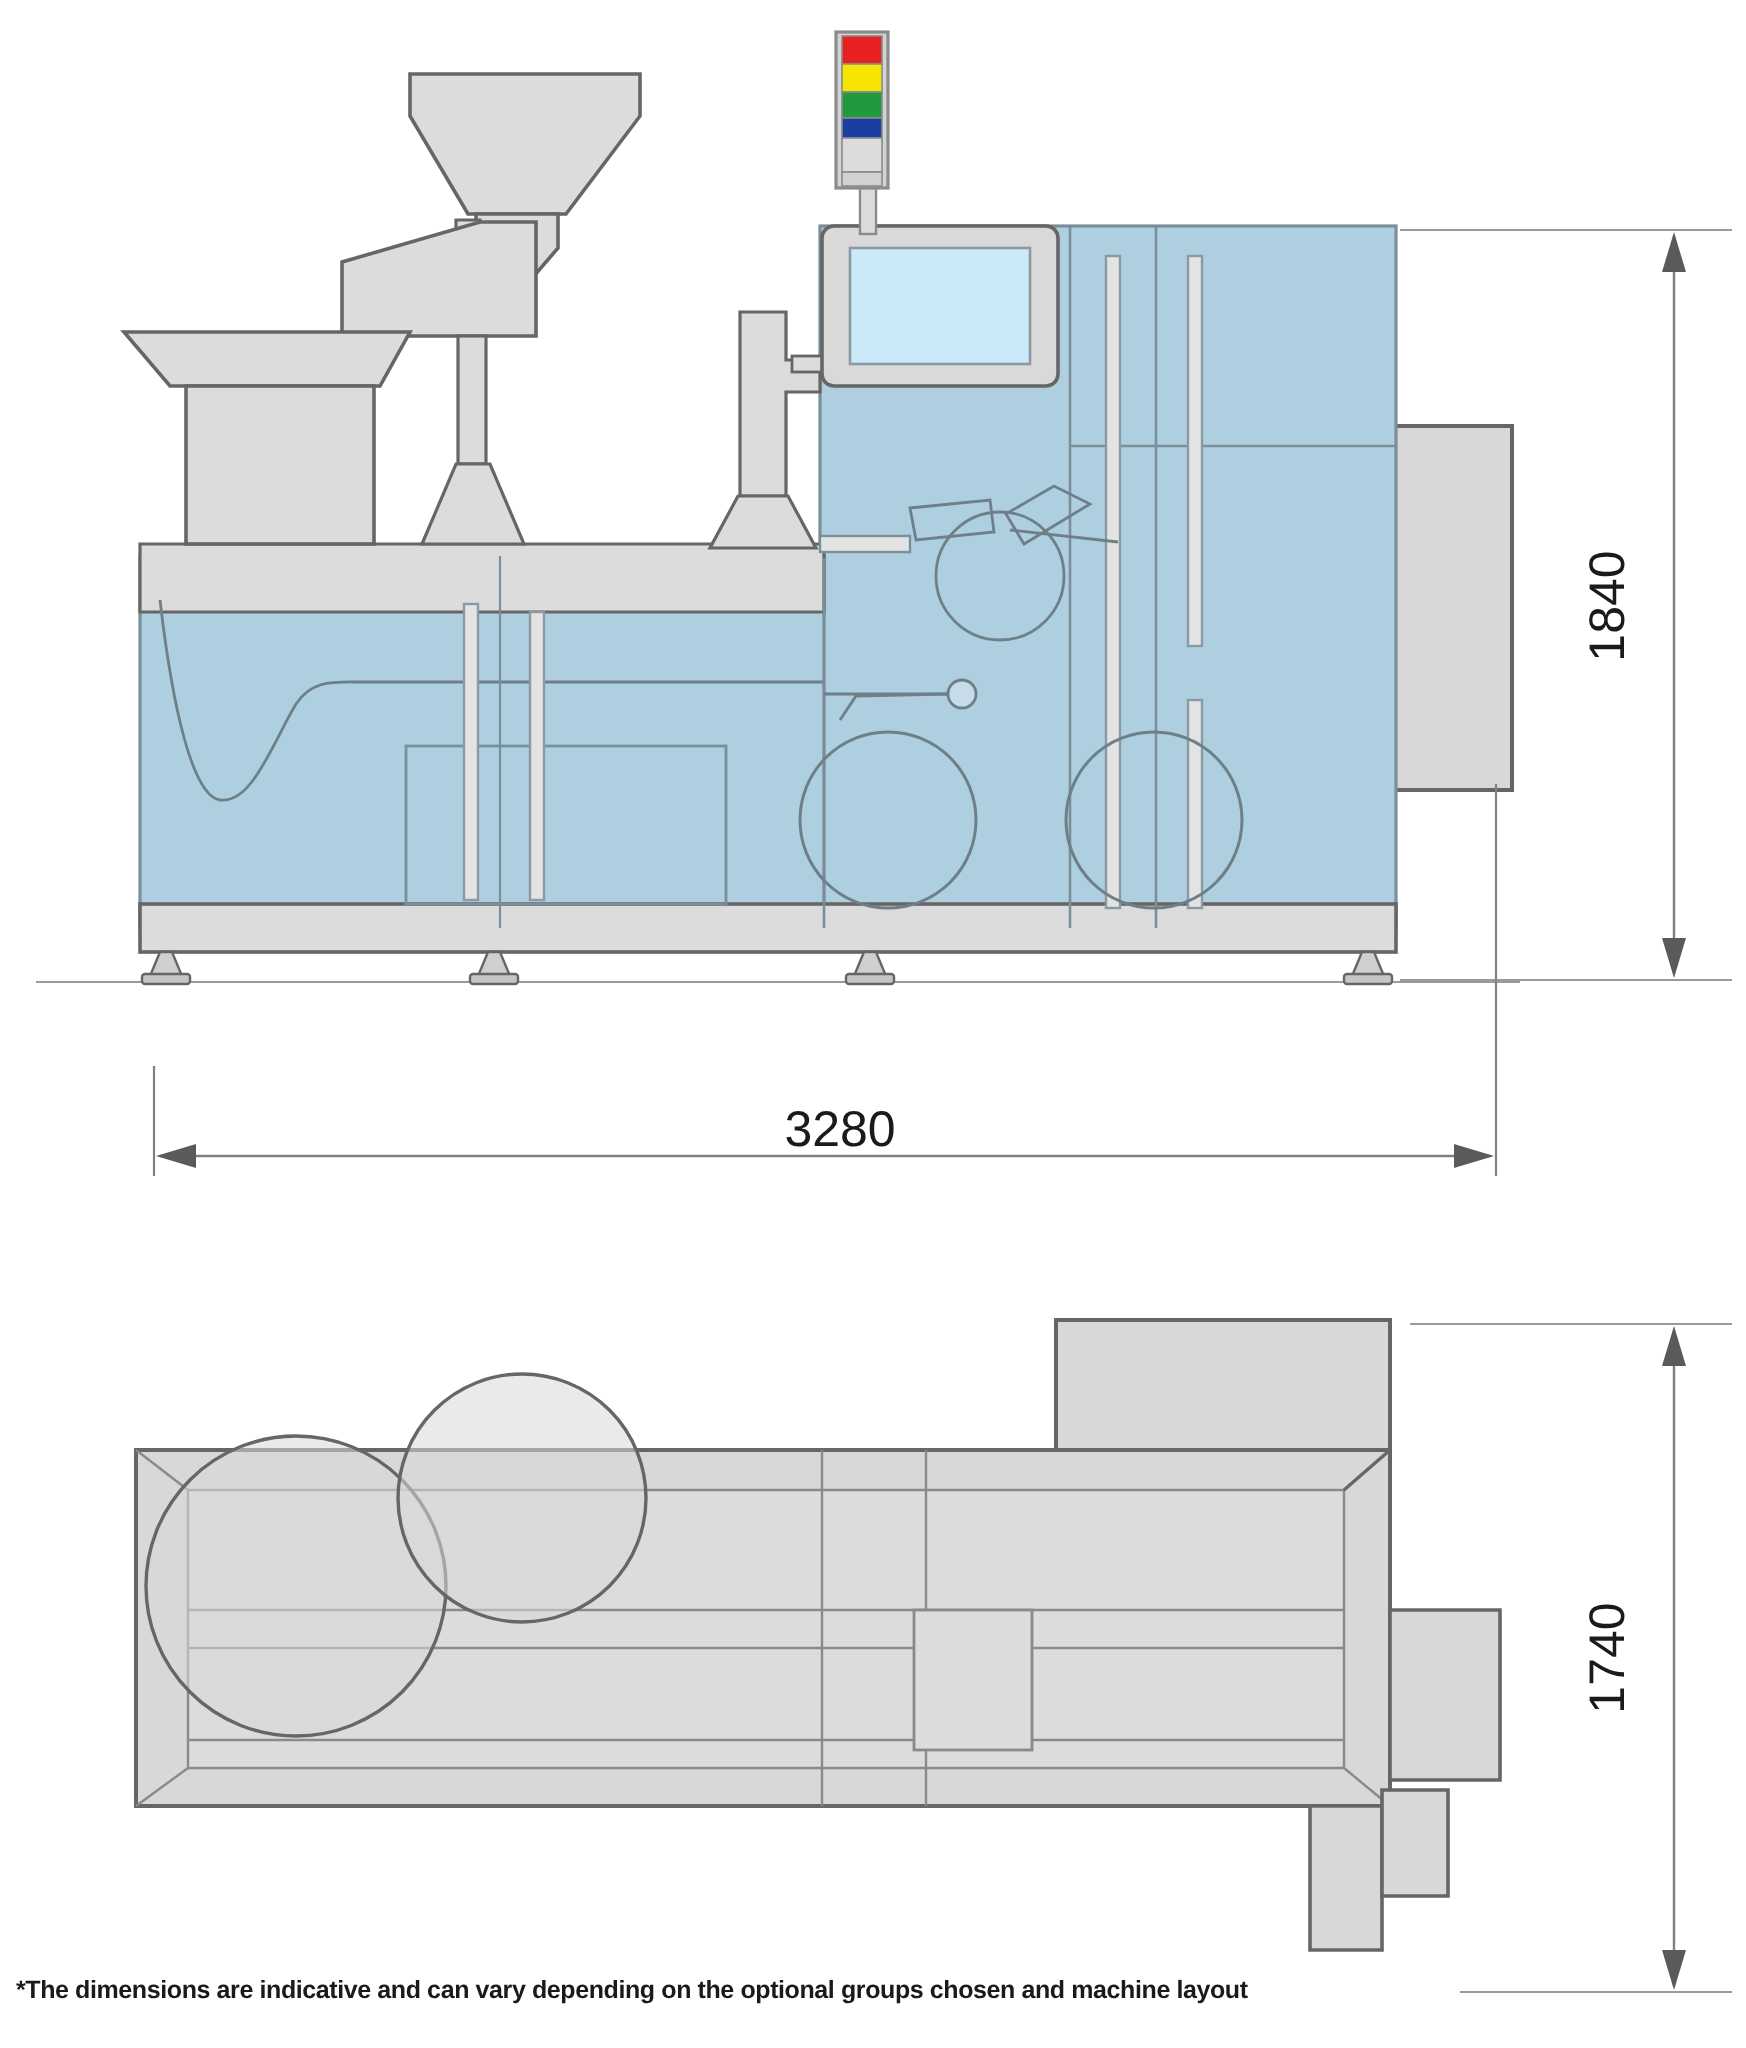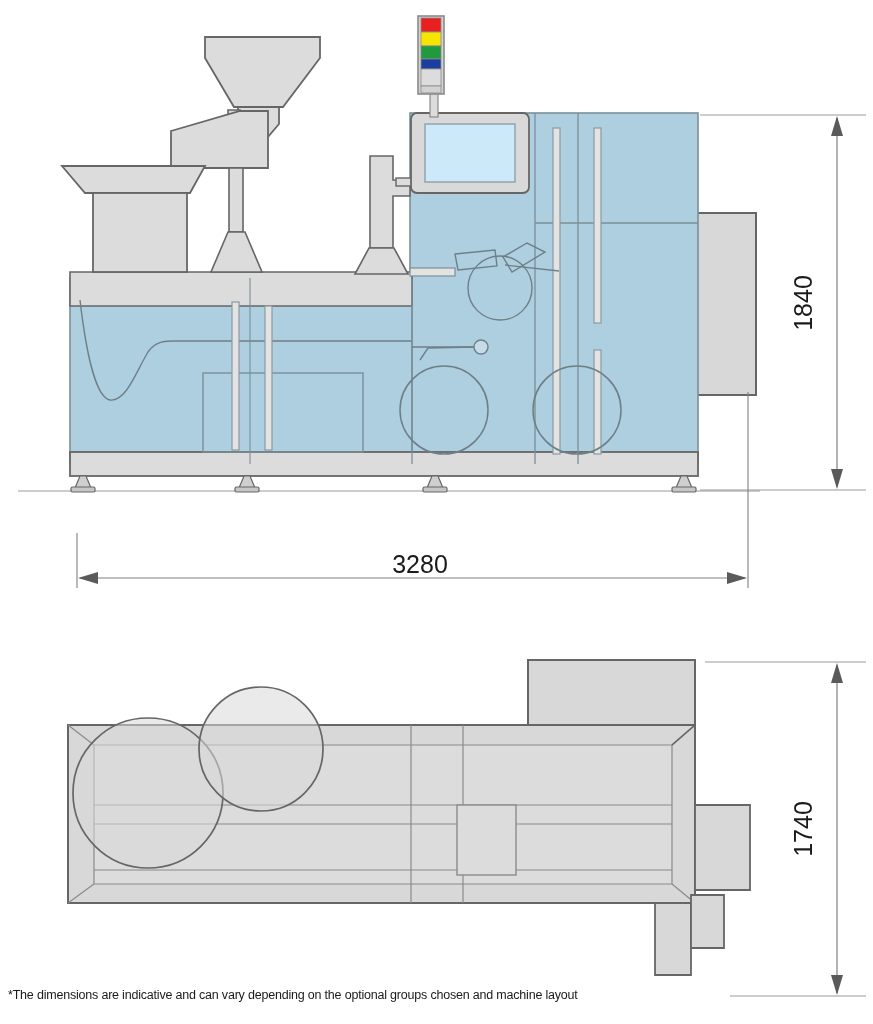--- a/index.html
+++ b/index.html
@@ -1,20 +1,20 @@
 <!DOCTYPE html>
 <html><head>
 <meta charset="utf-8">
 <style>
   html,body{margin:0;padding:0;background:#ffffff;}
   body{width:873px;height:1024px;font-family:"Liberation Sans",sans-serif;overflow:hidden;}
   #root{position:relative;width:873px;height:1024px;background:#fff;}
   svg.draw{position:absolute;left:0;top:0;width:873px;height:1024px;}
   .dim-text{font-family:"Liberation Sans",sans-serif;font-size:25px;fill:#1a1a1a;}
-  .footnote{position:absolute;left:8px;top:988px;font-size:12.5px;font-weight:normal;
+  .footnote{position:absolute;left:8px;top:988px;font-size:12.5px;font-weight:bold;
             color:#1a1a1a;letter-spacing:-0.2px;white-space:nowrap;}
 </style>
 </head>
 <body>
 
 <div id="root">
 
 <svg class="draw" viewBox="0 0 873 1024">
 
   <g>

